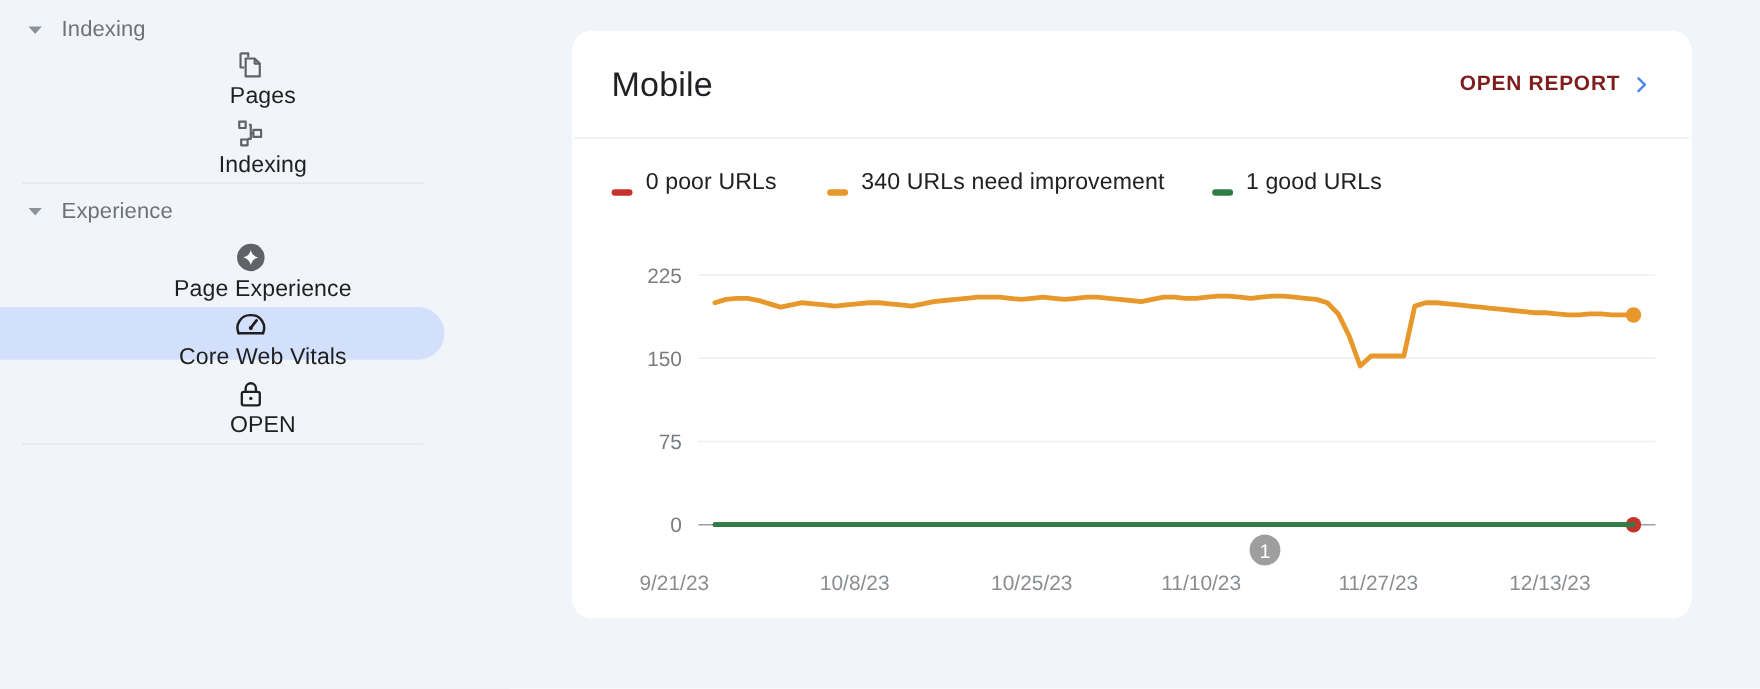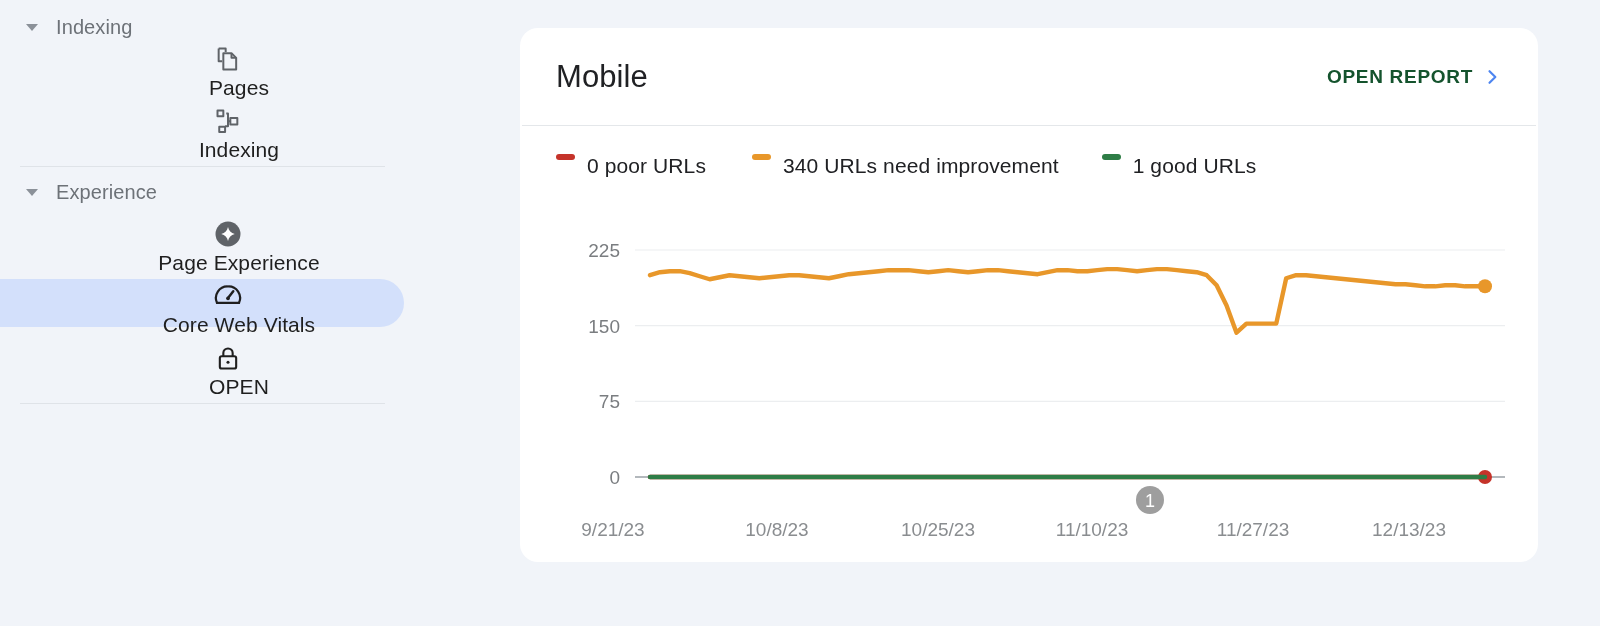--- a/index.html
+++ b/index.html
@@ -121,21 +121,21 @@
   }
   .open-report {
     display: flex;
     align-items: center;
     gap: 9px;
     cursor: pointer;
   }
   .open-report-text {
     font-size: 19px;
     font-weight: 600;
-    color: #14532d;
+    color: #7f1d1d;
     letter-spacing: 0.7px;
   }
   .chevron {
     width: 20px; height: 20px;
     display: block;
   }
 
   .card-rule {
     height: 1px;
     background: #e4e7ea;
@@ -144,21 +144,21 @@
 
   
   .legend {
     display: flex;
     align-items: center;
     padding: 28px 0 0 36px;
     gap: 0;
   }
   .legend-item {
     display: flex;
-    align-items: flex-start;
+    align-items: flex-end;
     white-space: nowrap;
   }
   .legend-swatch {
     width: 19px;
     height: 6px;
     border-radius: 3px;
     flex: none;
     margin-right: 12px;
   }
   .legend-text {

